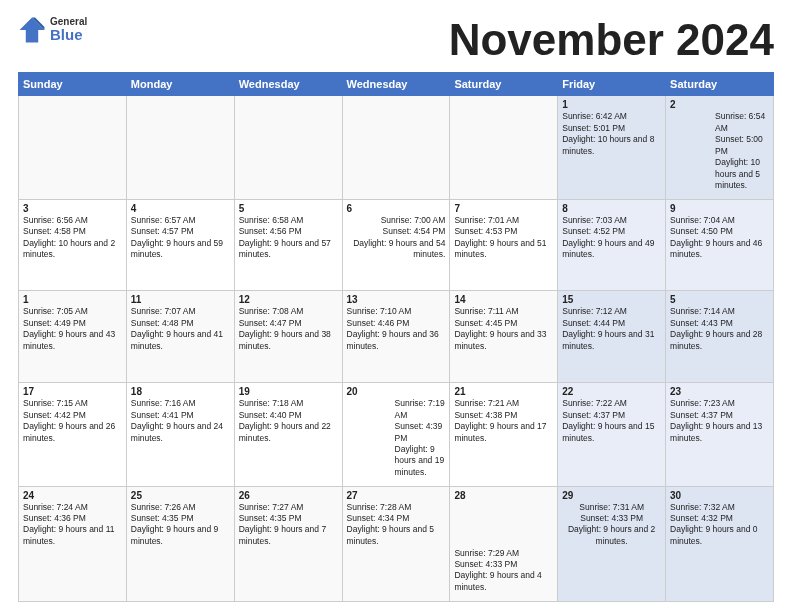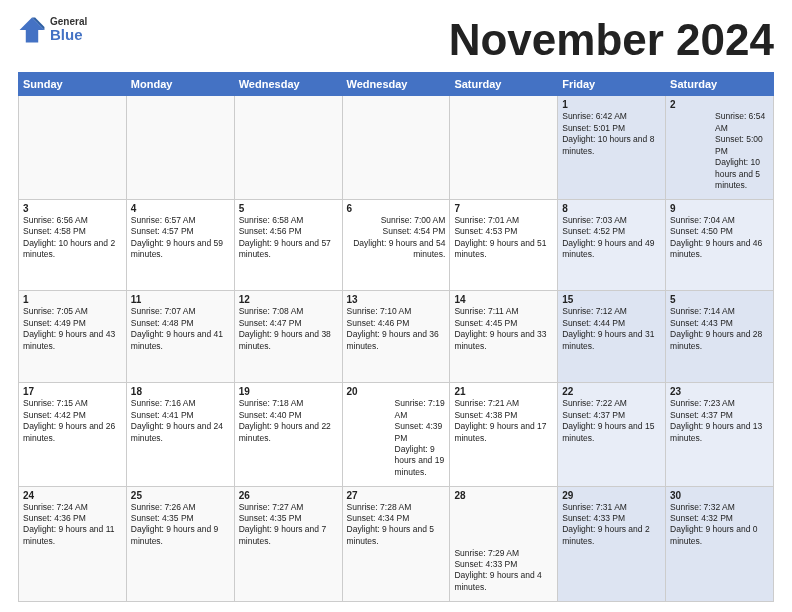--- a/index.html
+++ b/index.html
@@ -321,21 +321,21 @@
 Daylight: 9 hours and 5 minutes.</div>
             </td>
             <td>
               <span class="day-num">28</span>
               <div class="day-info" style="white-space: pre-line; margin-top: 47px;">Sunrise: 7:29 AM
 Sunset: 4:33 PM
 Daylight: 9 hours and 4 minutes.</div>
             </td>
             <td>
               <span class="day-num">29</span>
-              <div class="day-info" style="white-space: pre-line;">Sunrise: 7:31 AM
+              <div class="day-info" style="white-space: pre-line; text-align: center;">Sunrise: 7:31 AM
 Sunset: 4:33 PM
 Daylight: 9 hours and 2 minutes.</div>
             </td>
             <td>
               <span class="day-num">30</span>
               <div class="day-info" style="white-space: pre-line;">Sunrise: 7:32 AM
 Sunset: 4:32 PM
 Daylight: 9 hours and 0 minutes.</div>
             </td>
           </tr>

